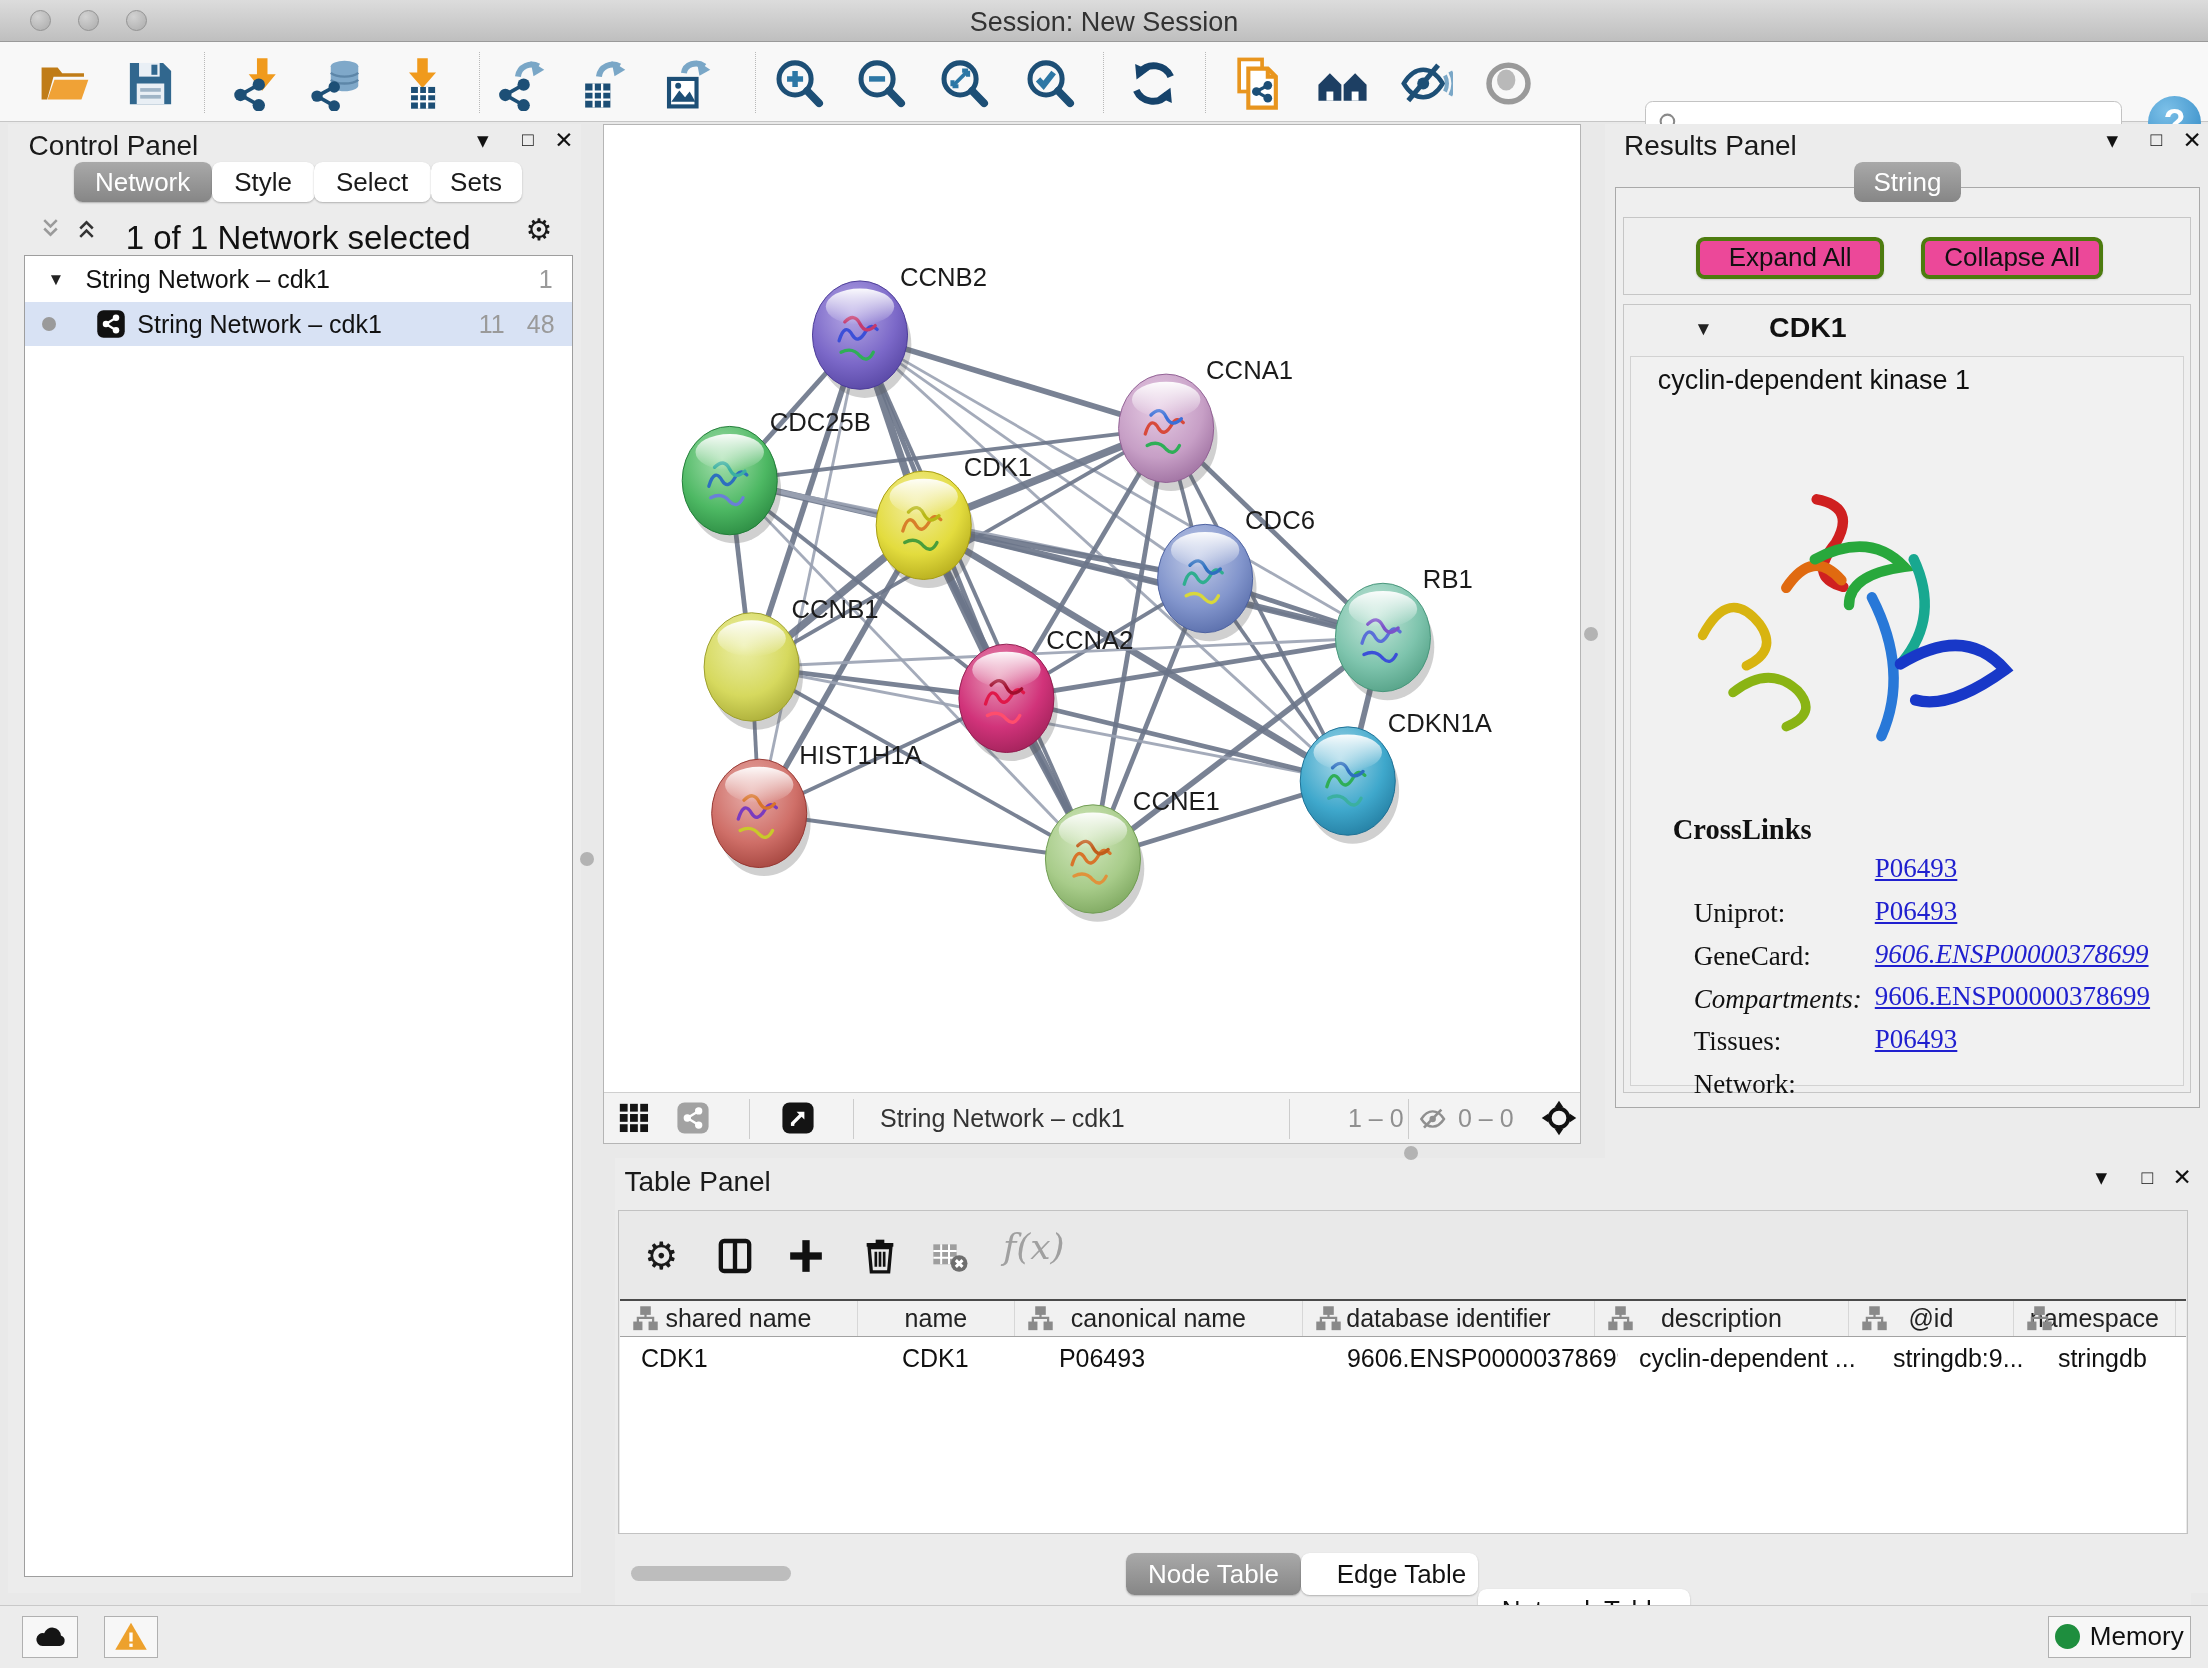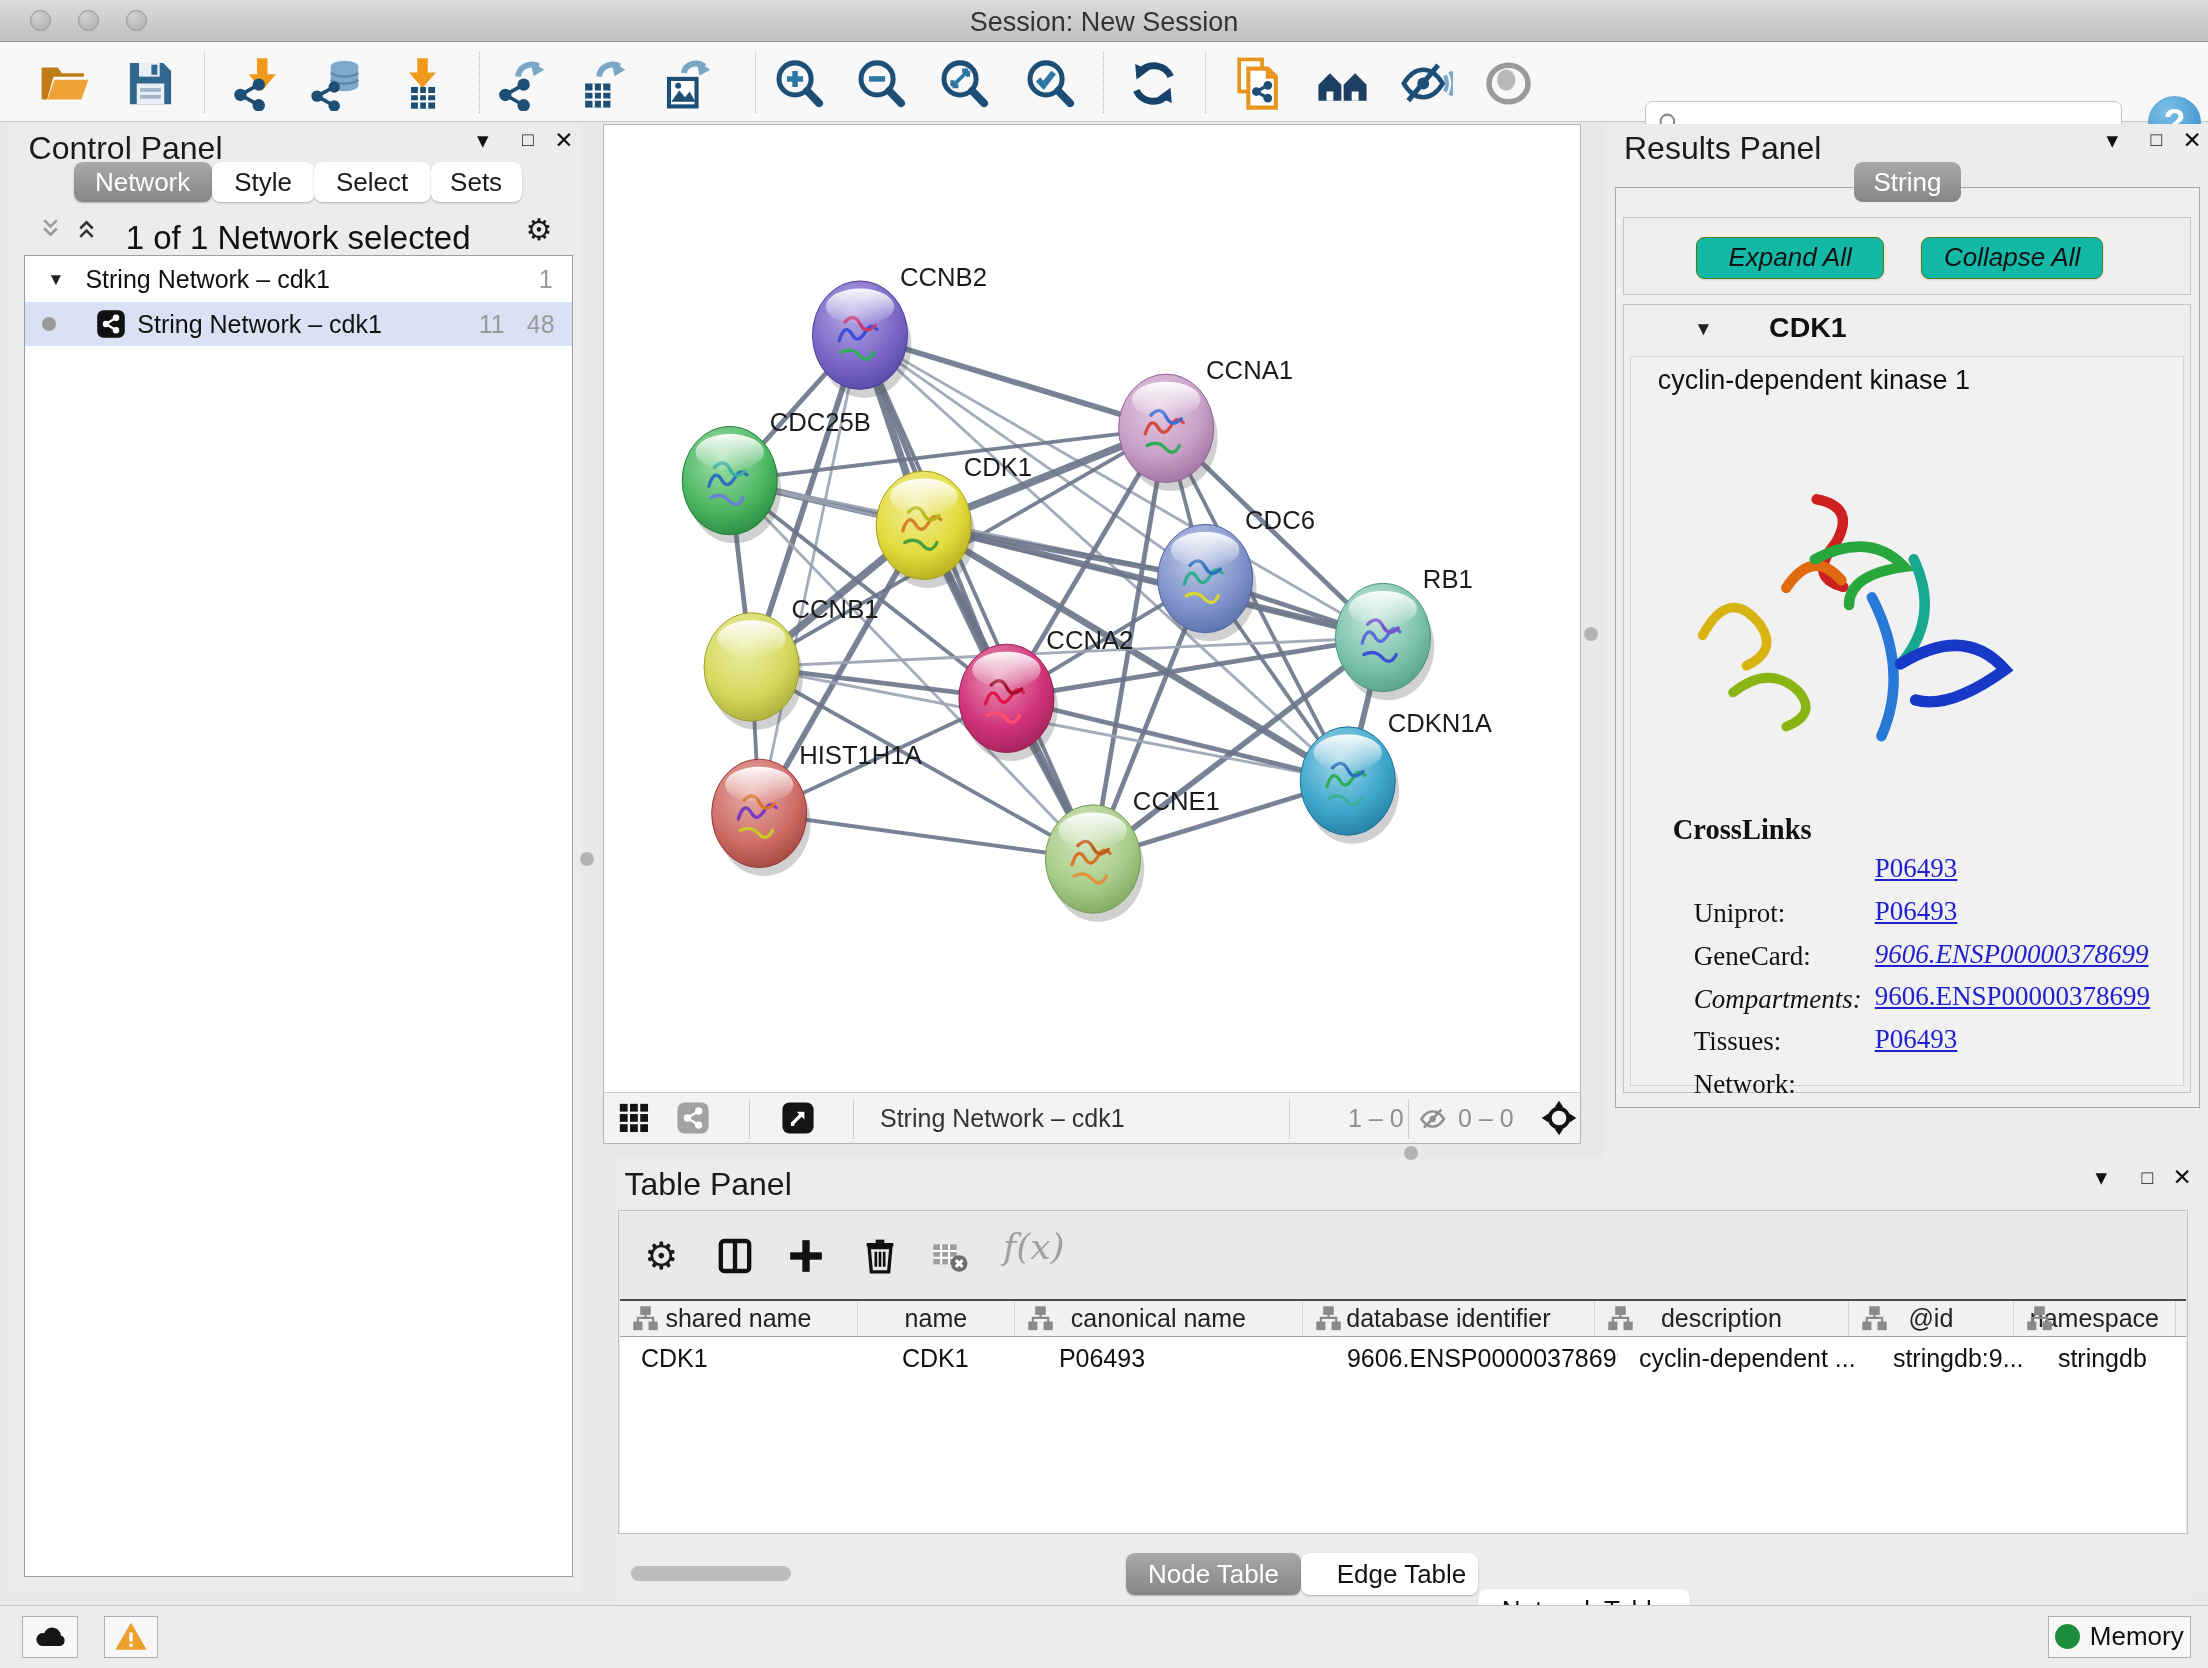--- a/index.html
+++ b/index.html
@@ -26,21 +26,21 @@
   #search-box { position:absolute; left:1645px; top:59px; width:477px; height:44px;
     background:#fff; border:1px solid #c3c3c3; border-radius:7.6px; display:flex; align-items:center; }
   #search-box svg { width:25px; height:25px; margin-left:11.4px; }
   #search-input { border:none; outline:none; flex:1; height:38px; font-size:25px; padding:0 9.5px;
     font-family:"Liberation Sans",sans-serif; background:transparent; }
   #help-btn { position:absolute; left:2148px; top:54px; width:53px; height:53px; border-radius:50%;
     background:radial-gradient(circle at 35% 28%, #7cc0e8, #2f88c4); border:none; color:#fff;
     font-size:36px; font-weight:bold; line-height:53px; text-align:center; }
 
   
-  .panel-title { font-size:32px; color:#1a1a1a; }
+  .panel-title { font-size:28px; color:#1a1a1a; }
   .pctl { position:absolute; top:0; width:28.5px; height:28.5px; background:none; border:none;
     font-size:23px; color:#111; }
   .pctl.sq { font-size:19px; }
 
   
   #control-panel { position:absolute; left:7.6px; top:124px; width:573px; height:1469px; background:#ececec; }
   .seg { position:absolute; top:0; height:40px; border:none; font-size:26px; border-radius:8.6px;
     background:#fff; color:#1a1a1a; box-shadow:0 1px 1.9px rgba(0,0,0,0.25); }
   .seg.sel { background:linear-gradient(#a9a9a9,#868686); color:#fff; }
   #ctrl-list { position:absolute; left:16px; top:131px; width:549px; height:1322px;
@@ -59,22 +59,22 @@
   .ns-txt { position:absolute; font-size:25px; color:#333; top:10.5px; }
   .ns-cnt { color:#8f8f8f; }
 
   
   #results-panel { position:absolute; left:1605px; top:124px; width:603px; height:1469px; background:#ececec; }
   #rp-box { position:absolute; left:9.5px; top:63px; width:585px; height:921px;
     border:1.9px solid #a9a9a9; background:#efefef; }
   #rp-string-tab { position:absolute; left:249px; top:38px; width:107px; height:40px; z-index:3;
     background:linear-gradient(#a9a9a9,#868686); color:#fff; font-size:26px; border:none; border-radius:8.6px; }
   .rp-inner { position:absolute; left:7.6px; border:1.9px solid #c6c6c6; }
-  .rp-btn { position:absolute; top:19px; height:42px; background:#14b8a6; border:1px solid #4d7c0f;
-    border-radius:8.6px; font-size:26px; color:#111; box-shadow:0 1px 1.9px rgba(0,0,0,0.15);font-style:italic; }
+  .rp-btn { position:absolute; top:19px; height:42px; background:#ec4899; border:4px solid #4d7c0f;
+    border-radius:8.6px; font-size:26px; color:#111; box-shadow:0 1px 1.9px rgba(0,0,0,0.15); }
   #rp-card-inner { position:absolute; left:5.7px; top:51px; width:554px; height:730px;
     border:1.9px solid #d2d2d2; background:#f1f1f1; }
   .serif { font-family:"Liberation Serif", serif; }
   .xrow { position:absolute; left:0; width:100%; height:43px; font-size:27px; }
   .xrow .xl { position:absolute; left:63px; color:#111;margin-top:45px; }
   .xrow a { position:absolute; left:244px; color:#2020cf; text-decoration:underline; }
 
   
   #table-panel { position:absolute; left:615px; top:1158px; width:1576px; height:447px; background:#ececec; }
   #tp-box { position:absolute; left:2.9px; top:52px; width:1570px; height:324px;

